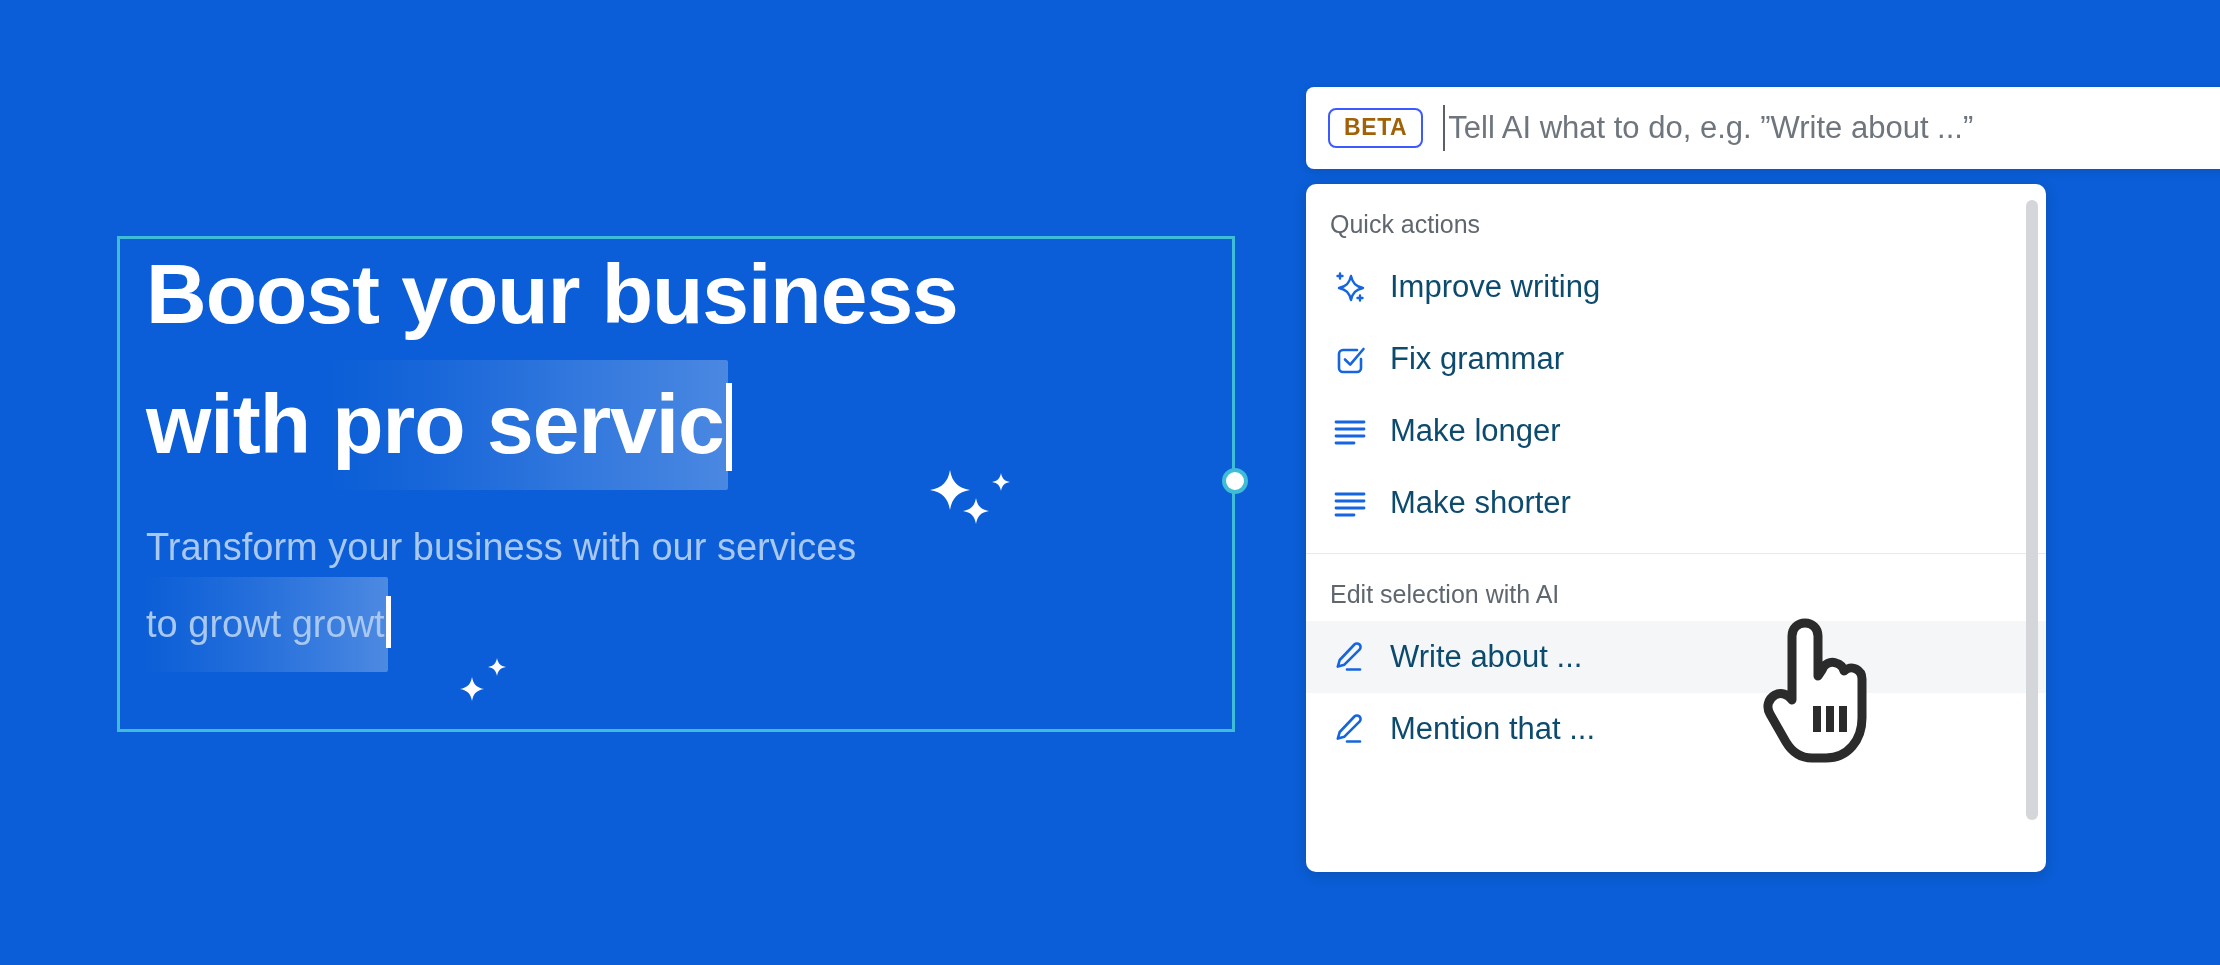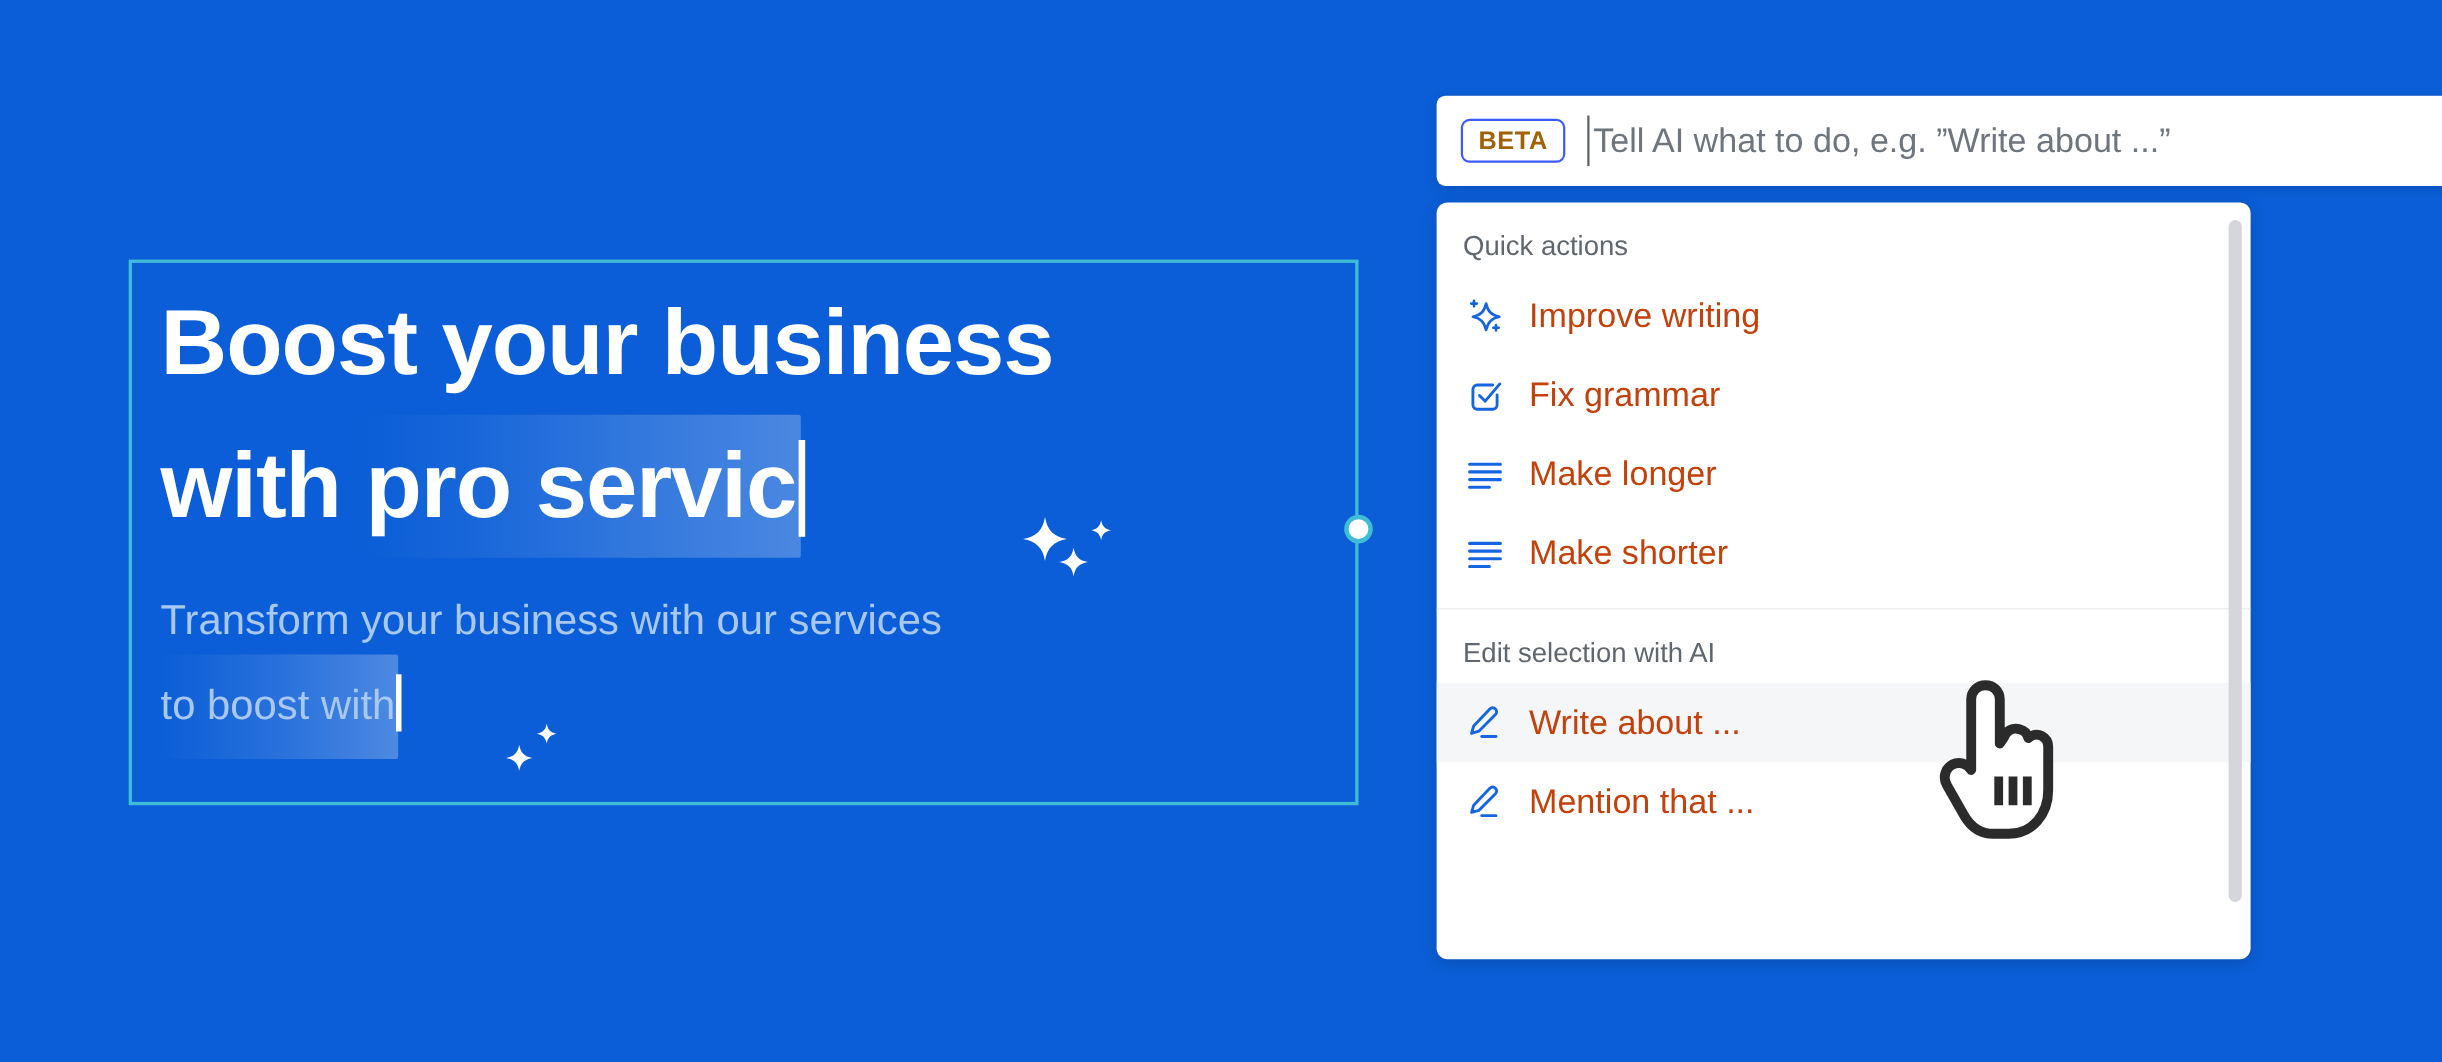--- a/index.html
+++ b/index.html
@@ -42,21 +42,21 @@
     background: #ffffff;
     border: 4px solid #3fbcd6;
     box-sizing: border-box;
     left: 1222px;
     top: 468px;
   }
 
   .hero-text-wrap {
     position: absolute;
     left: 146px;
-    top: 267px;
+    top: 250px;
     width: 1070px;
   }
 
   .headline {
     font-size: 84px;
     font-weight: bold;
     line-height: 1.05;
     color: #ffffff;
     letter-spacing: -1px;
     margin: 0;
@@ -231,21 +231,21 @@
     width: 40px;
     height: 40px;
     display: flex;
     align-items: center;
     justify-content: center;
     margin-right: 20px;
   }
   .menu-item .mi-icon svg { display: block; }
   .menu-item .mi-label {
     font-size: 31px;
-    color: #c2410c;
+    color: #0c4a6e;
     white-space: nowrap;
   }
 
   .menu-divider {
     height: 1px;
     background: #e6e8eb;
     margin: 14px 0 0 0;
   }
 
   .menu-scrollbar-track {
@@ -288,21 +288,21 @@
     <div class="headline">
       <span>Boost your business</span>
       <span class="line2">
         <span>with </span><span class="sel-hl"><span>pro servic</span></span><span class="caret"></span>
       </span>
     </div>
 
     <div class="subheadline">
       <span>Transform your business with our services</span>
       <span class="sline2">
-        <span class="sub-hl"><span>to boost with</span></span><span class="caret-sub"></span>
+        <span class="sub-hl"><span>to growt growt</span></span><span class="caret-sub"></span>
       </span>
     </div>
 
   </div>
 
   <div class="sparkle" style="left:928px; top:468px;">
     <svg width="44" height="44" viewBox="0 0 44 44">
       <path d="M22 2 C24 14 30 20 42 22 C30 24 24 30 22 42 C20 30 14 24 2 22 C14 20 20 14 22 2 Z" fill="#ffffff"></path>
     </svg>
   </div>

